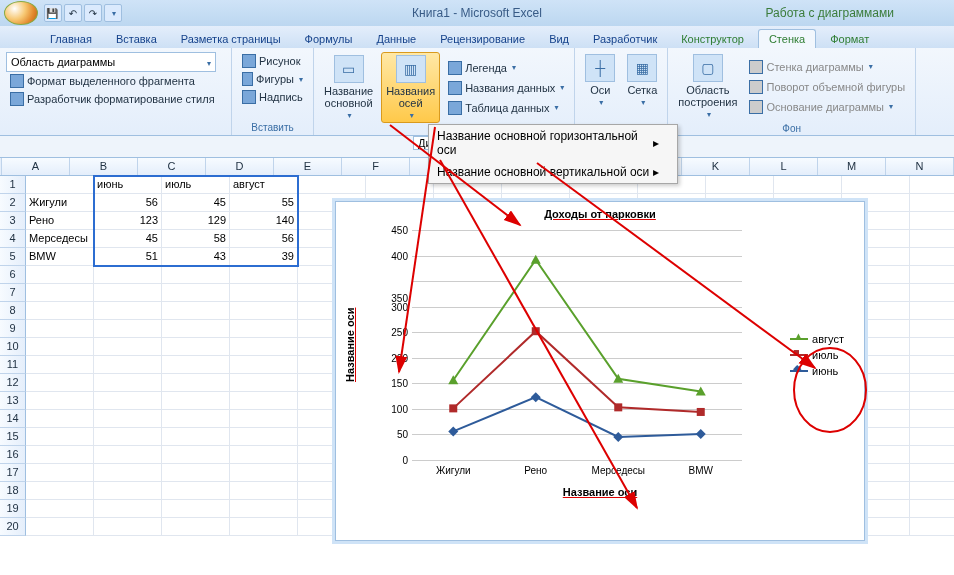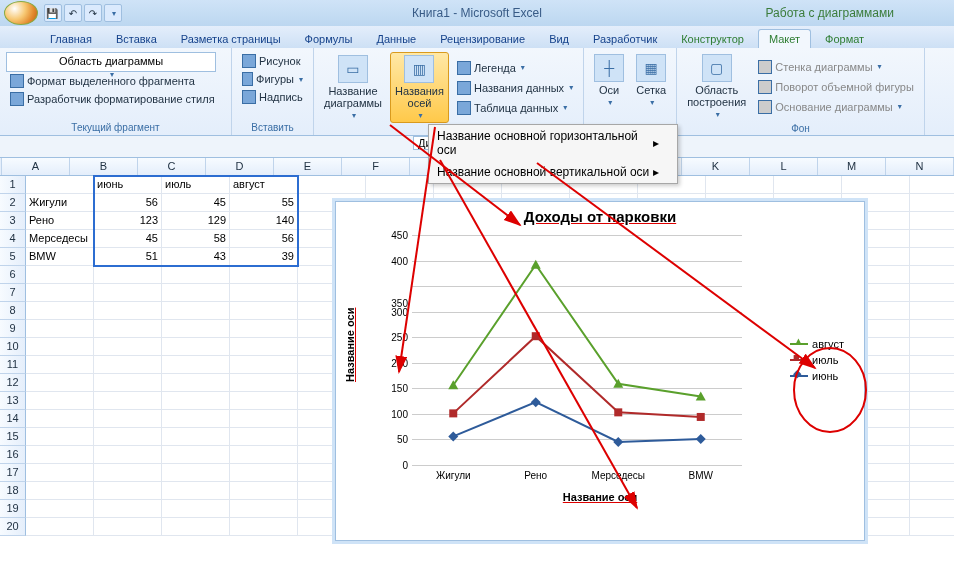--- a/index.html
+++ b/index.html
@@ -24,21 +24,21 @@
   .group { border-right: 1px solid #c0d4eb; padding: 4px 6px 2px 6px; display: flex; flex-direction: column; justify-content: space-between; }
   .group-label { text-align: center; color: #3a6ea5; font-size: 10px; margin-top: 2px; }
   .ctrl-row { display: flex; gap: 4px; align-items: center; }
   .small-btn { display: flex; align-items: center; gap: 3px; padding: 2px 4px; color: #234; cursor: pointer; white-space: nowrap; }
   .icon-sq { width: 14px; height: 14px; background: #7aa7d9; border: 1px solid #3a6ea5; display:inline-block; }
   .big-btn { display: flex; flex-direction: column; align-items: center; gap: 2px; padding: 2px 4px; color: #234; cursor: pointer; border-radius: 3px; }
   .big-btn.active { background: linear-gradient(#ffe8a6,#ffc94a); border: 1px solid #d99a1e; }
   .big-icon { width: 30px; height: 28px; background: #cfe3f7; border: 1px solid #9fbfe0; display:flex;align-items:center;justify-content:center;font-size:14px;color:#3a6ea5; }
   .dd-arrow::after { content: "▾"; font-size: 8px; margin-left: 2px; color: #3a6ea5; }
 
-  .area-combo { width: 210px; height: 20px; border: 1px solid #9fbfe0; background: #fff; padding: 2px 4px; display:flex;align-items:center;justify-content:space-between;flex-direction:column; }
+  .area-combo { width: 210px; height: 20px; border: 1px solid #9fbfe0; background: #fff; padding: 2px 4px; display:flex;align-items:center;justify-content:space-between; }
 
   
   .dropdown { position: absolute; left: 428px; top: 124px; width: 250px; background: #f6f6f6; border: 1px solid #a7a7a7; box-shadow: 2px 2px 4px rgba(0,0,0,.2); z-index: 50; }
   .dropdown-item { padding: 4px 18px 4px 8px; display:flex; align-items:center; justify-content:space-between; cursor:pointer; font-size:12px; }
 
   
   .formulabar { height: 22px; display: flex; align-items: center; border-bottom: 1px solid #9fbfe0; background: #eef4fb; flex-direction: column; }
   .namebox { width: 132px; height: 18px; border: 1px solid #9fbfe0; background:#fff; margin-left:4px; padding: 0 4px; display:flex;align-items:center;justify-content:space-between; }
   .fx { margin: 0 6px; color: #666; font-style: italic; }
   .formula-input { flex: 1; height: 18px; border: 1px solid #9fbfe0; background:#fff; margin-right:4px; }
@@ -52,21 +52,21 @@
   .row-headers { display: flex; flex-direction: column; background: linear-gradient(90deg,#f7fbff,#e4eefb); }
   .row-h { width: 26px; height: 18px; text-align:center; color:#234; border-bottom:1px solid #c0d4eb; border-right:1px solid #9fbfe0; line-height:17px; }
   .cells { position: relative; }
   .cell-row { display: flex; }
   .cell { width: 68px; height: 18px; border-right:1px solid #e0e6ef; border-bottom:1px solid #e0e6ef; padding: 0 3px; line-height:17px; overflow:hidden; }
   .cell.num { text-align: right; }
   .sel-border { position: absolute; border: 2px solid #2c6dd1; pointer-events: none; }
 
   
   .chart-box { position: absolute; left: 335px; top: 201px; width: 530px; height: 340px; background: #fff; border: 1px solid #9fbfe0; box-shadow: 0 0 0 3px #cfe3f7; z-index: 5; }
-  .chart-title { text-align: center; font-weight: bold; font-size: 15px; margin-top: 6px; text-decoration: underline; text-decoration-color: #d00; }
+  .chart-title { text-align: center; font-weight: bold; font-size: 11px; margin-top: 6px; text-decoration: underline; text-decoration-color: #d00; }
   .chart-area { position: relative; margin: 10px 10px 6px 44px; height: 250px; }
   .ylabel { position: absolute; left: 6px; top: 50%; transform: translateY(-50%) rotate(-90deg); transform-origin: left center; font-weight: bold; font-size: 11px; white-space: nowrap; text-decoration: underline; text-decoration-color: #d00; }
   .xlabel { text-align: center; font-weight: bold; font-size: 11px; text-decoration: underline; text-decoration-color: #d00; margin-top: 4px; }
   .plot { position: absolute; left: 32px; top: 0; width: 330px; height: 230px; }
   .grid-line { position: absolute; left: 0; right: 0; border-top: 1px solid #ccc; }
   .ytick { position: absolute; left: -30px; width: 26px; text-align: right; font-size: 10px; transform: translateY(-50%); }
   .xtick { position: absolute; bottom: -16px; text-align: center; font-size: 10px; transform: translateX(-50%); }
   .legend { position: absolute; right: 10px; top: 50%; transform: translateY(-50%); font-size: 11px; }
   .legend-item { display: flex; align-items: center; gap: 4px; margin: 4px 0; }
   .leg-mark { width: 18px; height: 2px; position: relative; }
@@ -94,41 +94,40 @@
 <div class="tabs" id="tabs">
     <div class="tab">Главная</div>
     <div class="tab">Вставка</div>
     <div class="tab">Разметка страницы</div>
     <div class="tab">Формулы</div>
     <div class="tab">Данные</div>
     <div class="tab">Рецензирование</div>
     <div class="tab">Вид</div>
     <div class="tab">Разработчик</div>
     <div class="tab context">Конструктор</div>
-    <div class="tab context active">Макет</div>
+    <div class="tab context active">Стенка</div>
     <div class="tab context">Формат</div>
   </div>
 
 <div class="ribbon">
   <div class="group" style="width:232px">
     <div>
       <div class="area-combo">
         <span>Область диаграммы</span>
           <span class="dd-arrow"></span>
       </div>
       <div class="small-btn">
           <span class="icon-sq"></span>
           <span>Формат выделенного фрагмента</span>
         </div>
       <div class="small-btn">
           <span class="icon-sq"></span>
           <span>Разработчик форматирование стиля</span>
         </div>
     </div>
-    <div class="group-label">Текущий фрагмент</div>
   </div>
 
   <div class="group" style="width:82px">
     <div>
       <div class="small-btn">
           <span class="icon-sq"></span>
           <span>Рисунок</span>
         </div>
       <div class="small-btn dd-arrow">
           <span class="icon-sq"></span>
@@ -140,21 +139,21 @@
         </div>
     </div>
     <div class="group-label">Вставить</div>
   </div>
 
   <div class="group">
     <div class="ctrl-row">
       <div class="big-btn dd-arrow">
           <div class="big-icon">▭</div>
           <span style="text-align:center;white-space:pre">Название
-диаграммы</span>
+основной</span>
         </div>
       <div class="big-btn active dd-arrow">
           <div class="big-icon">▥</div>
           <span style="text-align:center;white-space:pre">Названия
 осей</span>
         </div>
       <div style="display:flex;flex-direction:column;gap:2px">
         <div class="small-btn dd-arrow">
             <span class="icon-sq"></span>
             <span>Легенда</span>

